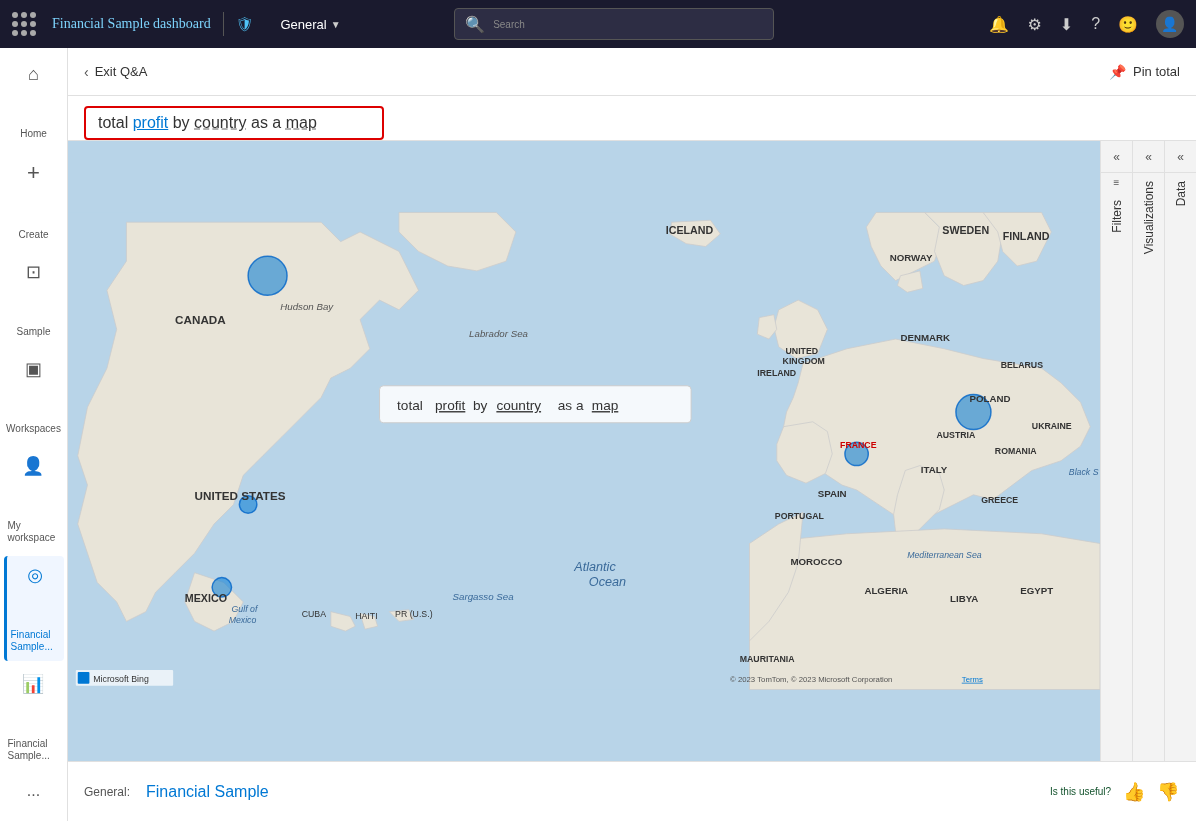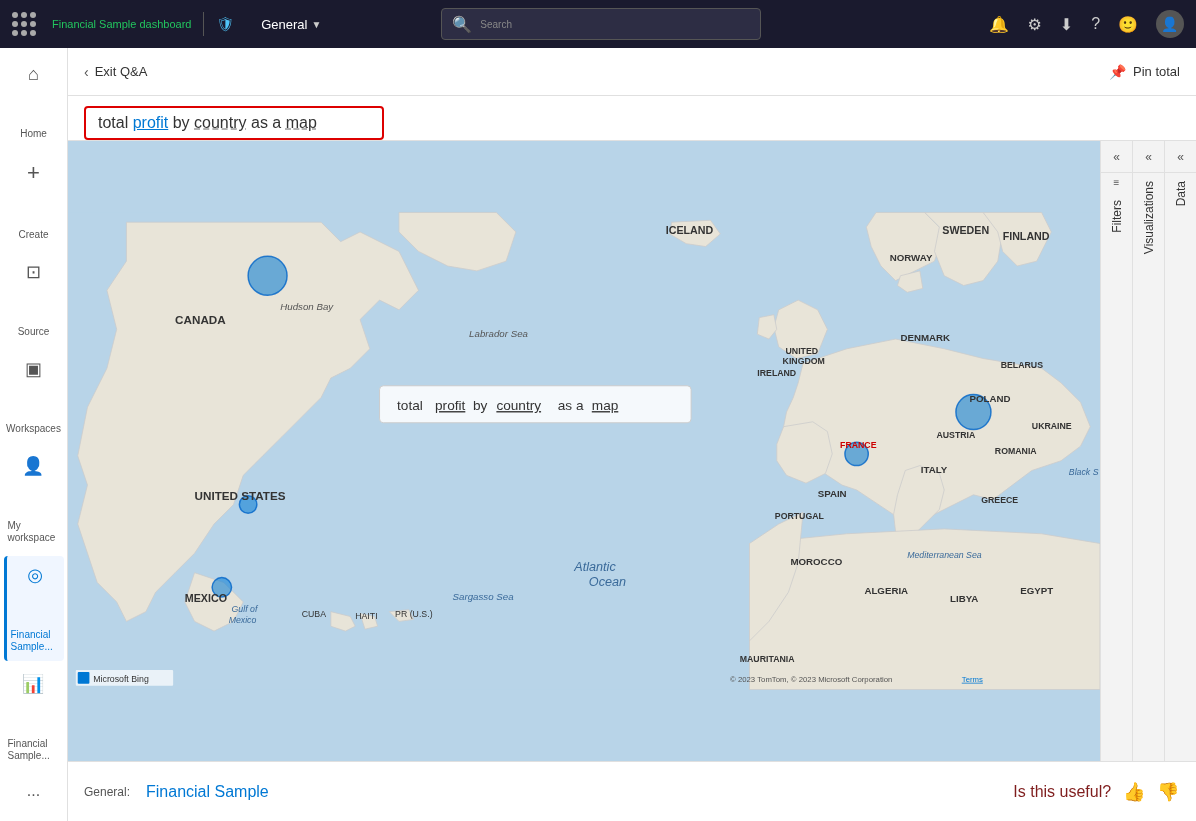--- a/index.html
+++ b/index.html
@@ -10,21 +10,21 @@
       height: 48px;
       background: #1a1a2e;
       display: flex;
       align-items: center;
       padding: 0 12px;
       gap: 12px;
       flex-shrink: 0;
     }
     .nav-dots { display: grid; grid-template-columns: repeat(3,6px); gap: 3px; margin-right: 4px; }
     .nav-dot { width: 6px; height: 6px; border-radius: 50%; background: #aaa; }
-    .nav-brand { color: #22c55e; font-size: 11px; font-weight: 500; white-space: nowrap; }
+    .nav-brand { color: #7dd3fc; font-size: 14px; font-weight: 500; white-space: nowrap; font-family: Liberation Serif, serif; }
     .nav-divider { width: 1px; height: 24px; background: #555; }
     .nav-shield { color: #4fc3f7; font-size: 14px; }
     .nav-workspace { color: #fff; font-size: 13px; display: flex; align-items: center; gap: 4px; margin-left: 15px; }
     .nav-chevron { color: #ccc; font-size: 10px; }
     .nav-search {
       flex: 1; max-width: 320px; margin: 0 auto;
       background: #2d2d44; border: 1px solid #555; border-radius: 4px;
       display: flex; align-items: center; padding: 0 10px; gap: 8px; height: 32px;
     }
     .nav-search input { background: transparent; border: none; outline: none; color: #ccc; font-size: 10px; width: 100%; }
@@ -114,21 +114,21 @@
       background: #fff;
       border-top: 1px solid #e0e0e0;
       display: flex;
       align-items: center;
       padding: 0 16px;
       gap: 16px;
     }
     .source-text { font-size: 12px; color: #555; }
     .source-link { color: #0078d4; text-decoration: none; }
     .feedback-section { margin-left: auto; display: flex; align-items: center; gap: 12px; }
-    .feedback-label { font-size: 16px; color: #7f1d1d; }
+    .feedback-label { font-size: 10px; color: #14532d; }
     .feedback-btn { font-size: 18px; color: #555; cursor: pointer; background: none; border: none; }
 
     
     .filters-panel {
       width: 32px;
       background: #f3f3f3;
       border-left: 1px solid #e0e0e0;
       display: flex;
       flex-direction: column;
       align-items: center;
@@ -258,21 +258,21 @@
     <div class="sidebar-item">
       <span class="si-icon">⌂</span>
       <span class="si-label">Home</span>
     </div>
     <div class="sidebar-item">
       <span class="si-icon" style="font-size:22px;font-weight:300;">+</span>
       <span class="si-label">Create</span>
     </div>
     <div class="sidebar-item">
       <span class="si-icon">⊡</span>
-      <span class="si-label">Source</span>
+      <span class="si-label">Sample</span>
     </div>
     <div class="sidebar-item">
       <span class="si-icon">▣</span>
       <span class="si-label">Workspaces</span>
     </div>
     <div class="sidebar-item">
       <span class="si-icon">👤</span>
       <span class="si-label">My workspace</span>
     </div>
     <div class="sidebar-item active">

